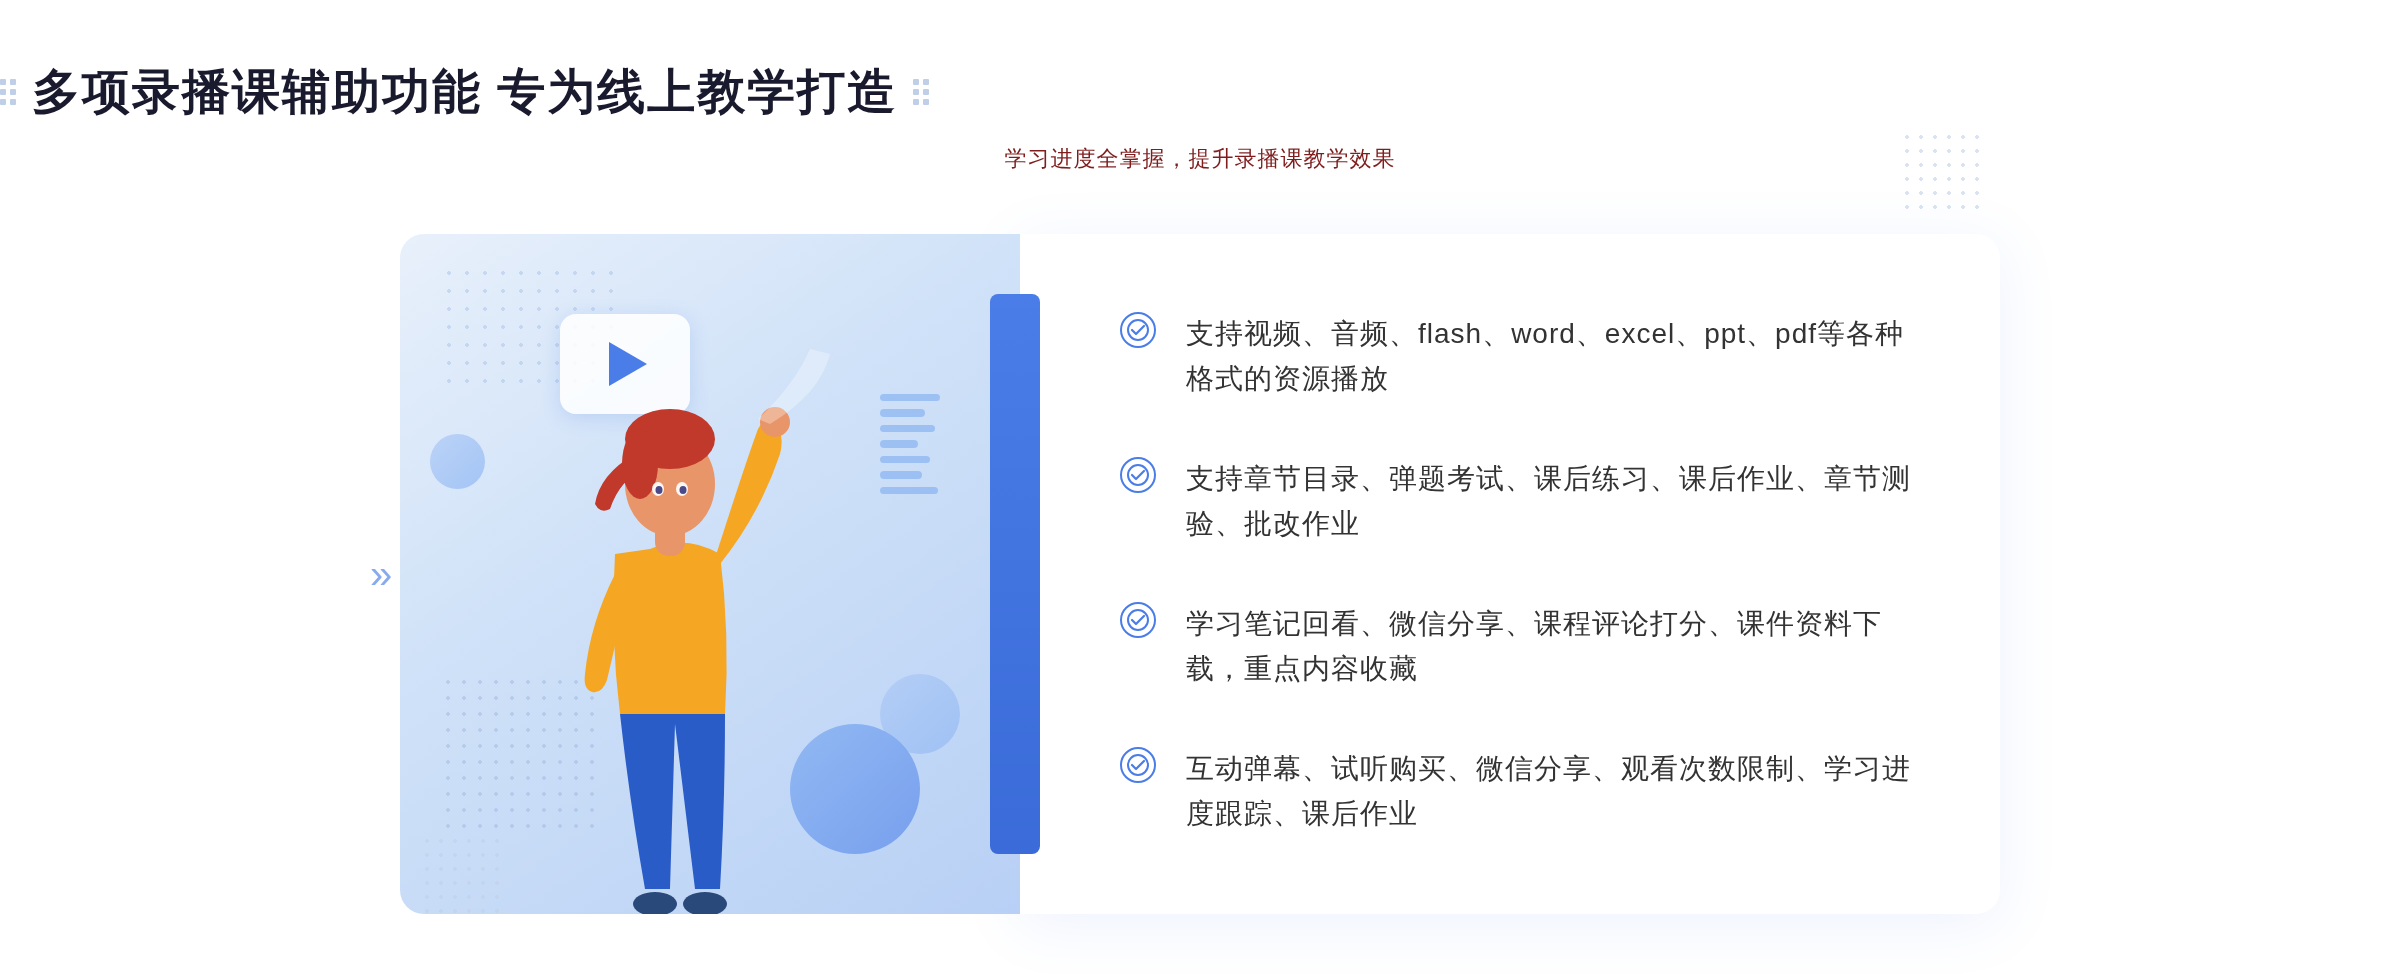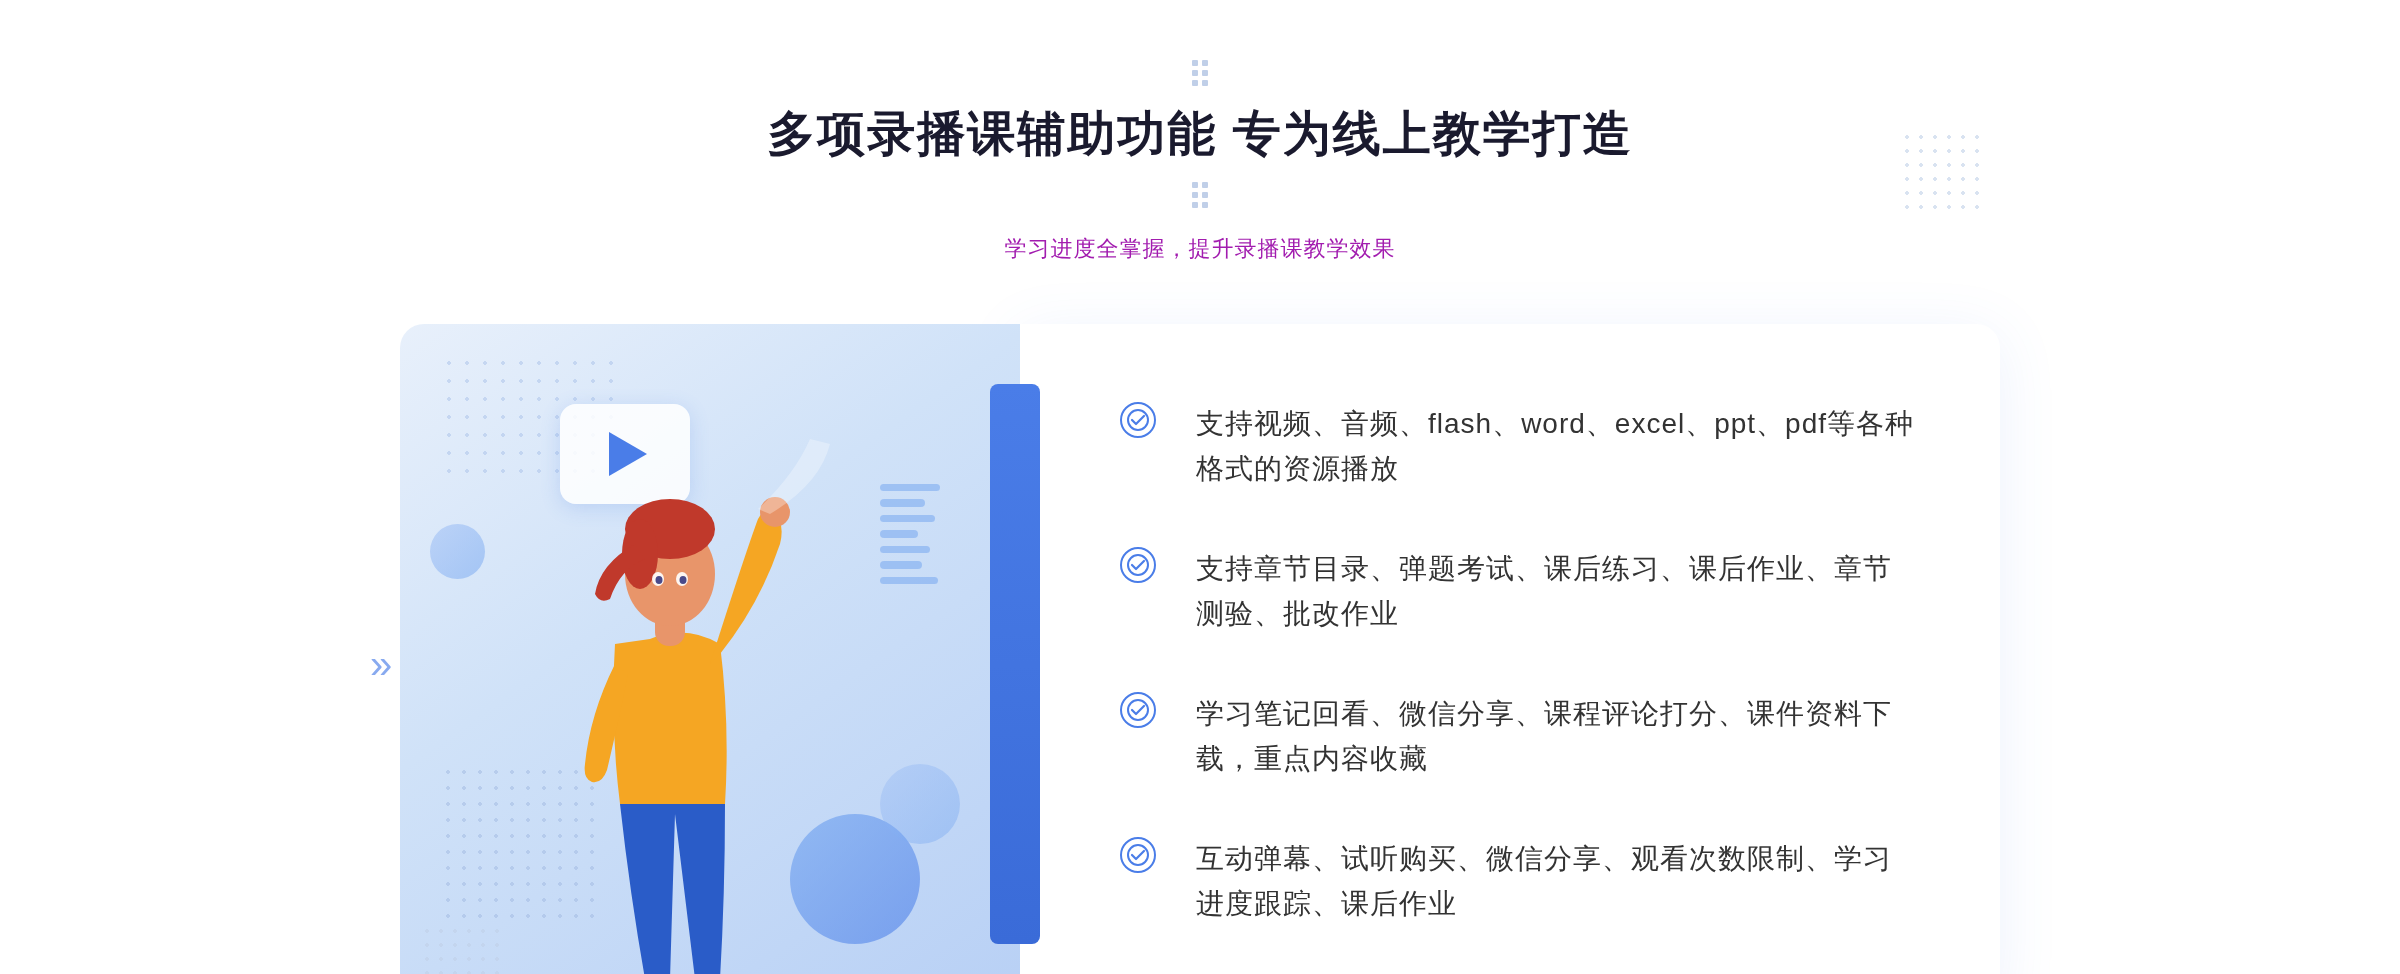--- a/index.html
+++ b/index.html
@@ -27,22 +27,21 @@
       text-align: center;
       margin-bottom: 60px;
       position: relative;
       width: 100%;
     }
 
     .header-title-row {
       display: flex;
       align-items: center;
       gap: 16px;
-      margin-bottom: 26px;
-      flex-direction: column;
+      margin-bottom: 20px;
     }
 
     .title-dots {
       display: flex;
       flex-direction: column;
       gap: 4px;
     }
 
     .title-dots-row {
       display: flex;
@@ -58,21 +57,21 @@
 
     .header-title {
       font-size: 48px;
       font-weight: 700;
       color: #1a1a2e;
       letter-spacing: 2px;
     }
 
     .header-subtitle {
       font-size: 22px;
-      color: #a21caf;
+      color: #7f1d1d;
       letter-spacing: 1px;
     }
 
     .main-content {
       display: flex;
       align-items: center;
       justify-content: center;
       width: 1600px;
       gap: 0;
       position: relative;
@@ -198,21 +197,21 @@
       display: flex;
       flex-direction: column;
       justify-content: space-around;
       padding: 50px 80px 50px 100px;
       flex-shrink: 0;
     }
 
     .feature-item {
       display: flex;
       align-items: flex-start;
-      gap: 40px;
+      gap: 30px;
     }
 
     .check-circle {
       width: 36px;
       height: 36px;
       border-radius: 50%;
       border: 2.5px solid #4a7de8;
       display: flex;
       align-items: center;
       justify-content: center;

